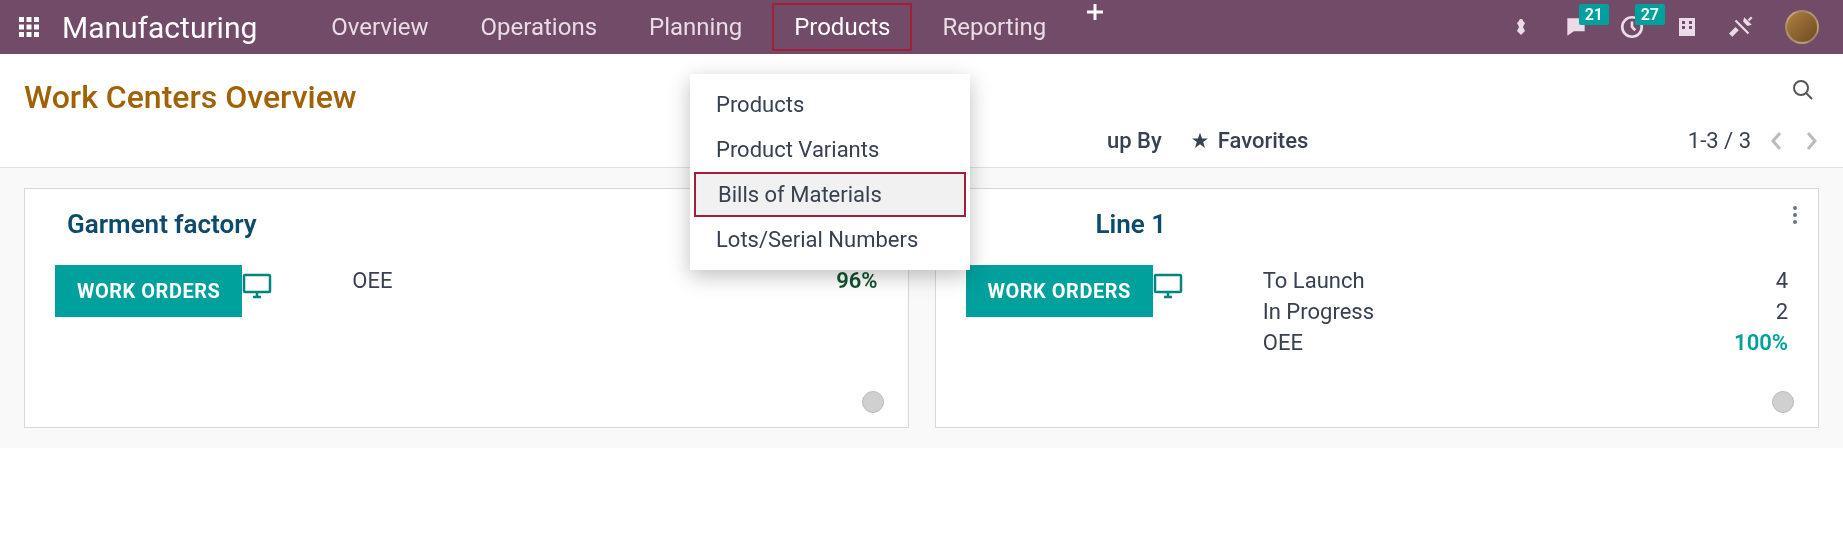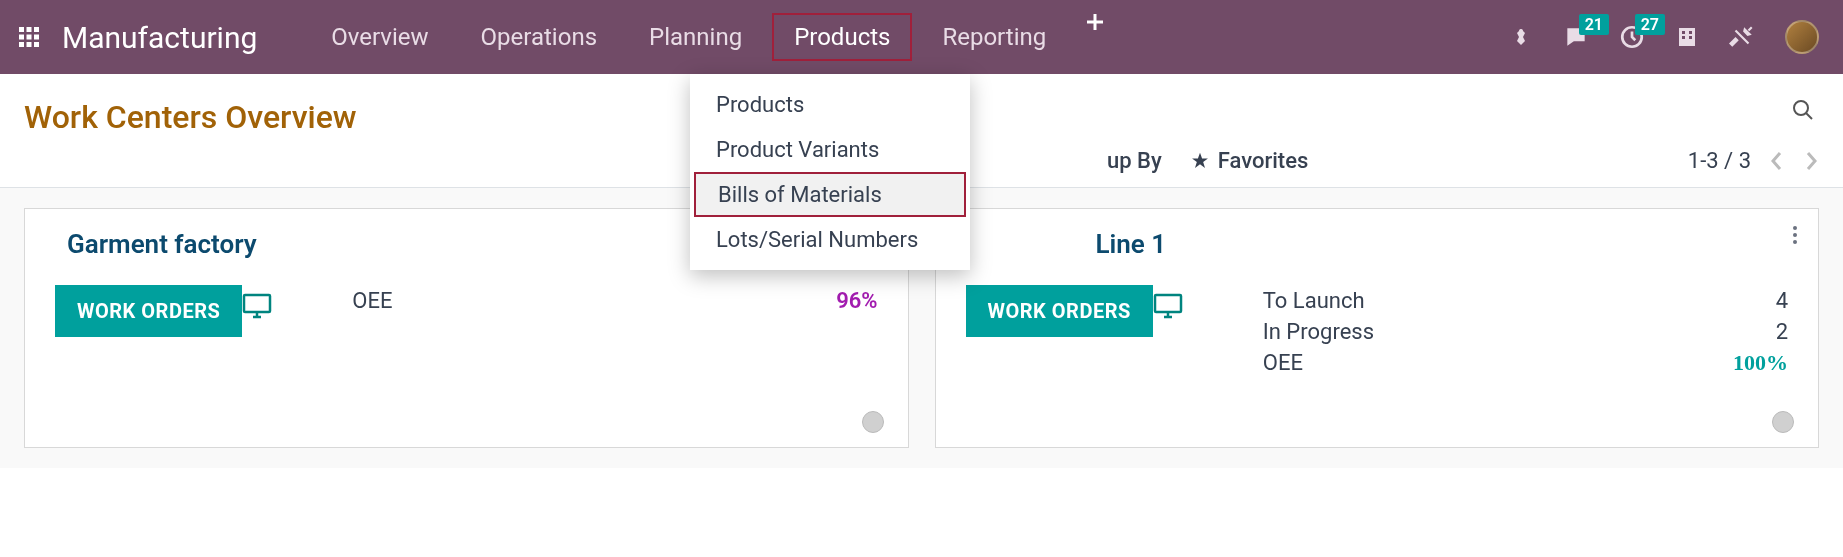--- a/index.html
+++ b/index.html
@@ -1,19 +1,19 @@
 <!DOCTYPE html>
 <html><head>
 <meta charset="utf-8">
 <style>
   * { box-sizing: border-box; margin: 0; padding: 0; font-family: -apple-system, BlinkMacSystemFont, "Segoe UI", Roboto, "Helvetica Neue", Arial, sans-serif; }
   body { background: #fff; width: 1843px; color: #374151; }
   
   .navbar {
-    height: 74px;
+    height: 54px;
     background: #714B67;
     display: flex;
     align-items: center;
     padding: 0 16px;
     gap: 12px;
     color: #fff;
   }
   .apps-icon { width: 26px; height: 26px; display:inline-flex; align-items:center; justify-content:center; cursor:pointer; }
   .brand { font-size: 30px; font-weight: 400; margin-left: 8px; margin-right: 40px; }
   .nav-links { display: flex; gap: 8px; }
@@ -66,22 +66,22 @@
   .card-row { display:flex; align-items:flex-start; }
   .btn-wo {
     background:#00A09D; color:#fff; font-weight:700;
     font-size:20px; letter-spacing: .5px;
     padding: 14px 22px;
     border:none; cursor:pointer;
   }
   .monitor-icon { color:#00847f; cursor:pointer; display:inline-flex; align-items:center; margin-top:8px;}
   .stats { margin-left: 80px; flex:1; }
   .stat-line { display:flex; justify-content:space-between; font-size:22px; color:#374151; padding: 3px 0;}
-  .pct-green { color:#a21caf; font-weight:600;}
-  .pct-teal { color:#00A09D; font-weight:600;font-family:Liberation Serif, serif;}
+  .pct-green { color:#14532d; font-weight:600;}
+  .pct-teal { color:#00A09D; font-weight:600;}
   .grey-dot {
     position:absolute; bottom: 14px; right: 24px;
     width: 22px; height: 22px; border-radius:50%;
     background:#d0d0d0; border:1px solid #bbb;
     cursor:pointer;
   }
   .kebab { position:absolute; top: 16px; right: 20px; color:#6b7280; cursor:pointer;}
   
   .dropdown {
     position: absolute;

